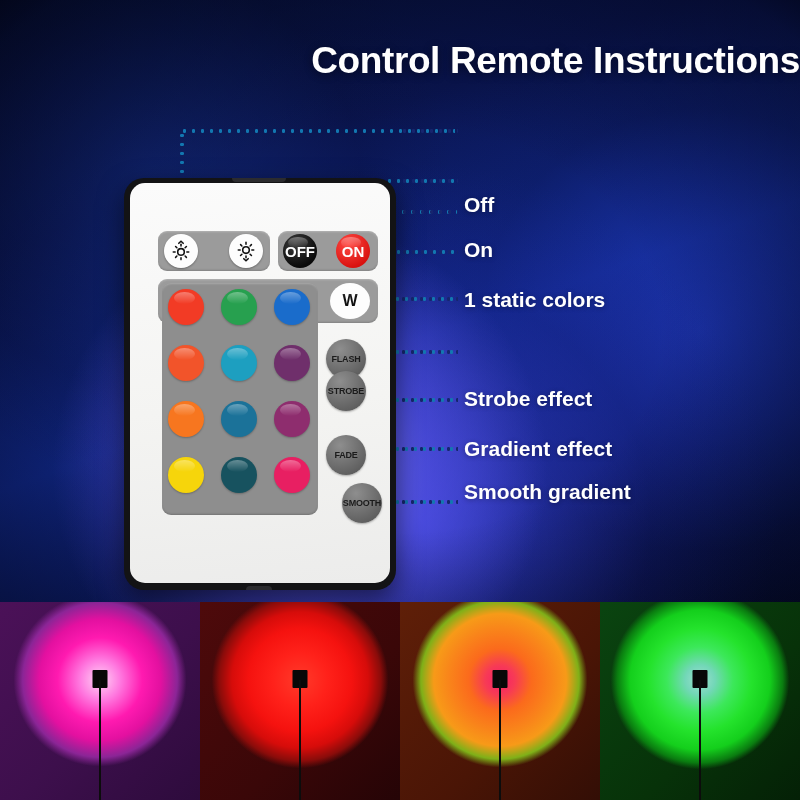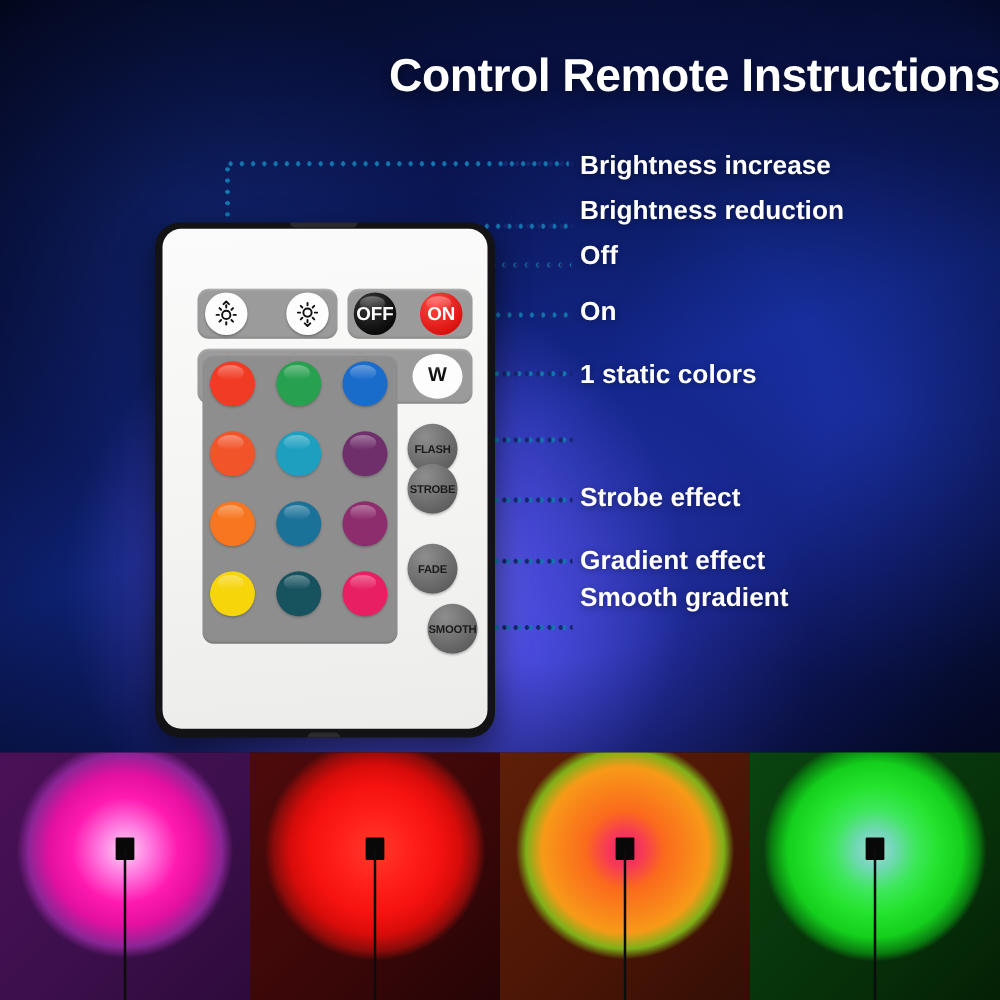--- a/index.html
+++ b/index.html
@@ -251,28 +251,26 @@
       </div>
 
       <div class="btn-round fx-btn" style="left:196px; top:156px; width:40px; height:40px;">FLASH</div>
       <div class="btn-round fx-btn" style="left:196px; top:188px; width:40px; height:40px;">STROBE</div>
       <div class="btn-round fx-btn" style="left:196px; top:252px; width:40px; height:40px;">FADE</div>
       <div class="btn-round fx-btn" style="left:212px; top:300px; width:40px; height:40px;">SMOOTH</div>
 
     </div>
   </div>
 
-  <div class="rlabel" style="top:121px;">Brightness increase</div>
-  <div class="rlabel" style="top:157px;">Brightness reduction</div>
   <div class="rlabel" style="top:193px;">Off</div>
   <div class="rlabel" style="top:238px;">On</div>
   <div class="rlabel" style="top:288px;">1 static colors</div>
   <div class="rlabel" style="top:387px;">Strobe effect</div>
   <div class="rlabel" style="top:437px;">Gradient effect</div>
-  <div class="rlabel" style="top:467px;">Smooth gradient</div>
+  <div class="rlabel" style="top:480px;">Smooth gradient</div>
 
   <div id="strip">
 
     <div class="panel" style="background:
            radial-gradient(circle 92px at 100px 78px, #ffd4f6 0%, #ff7ae0 22%, #ff1ab0 46%, #e310a0 66%, #8b2596 84%, rgba(70,16,79,0) 94%),
            linear-gradient(135deg,#4b1158 0%,#3d0f4c 55%,#2d0b3c 100%);">
       <div class="head"></div>
       <div class="pole"></div>
     </div>
 

